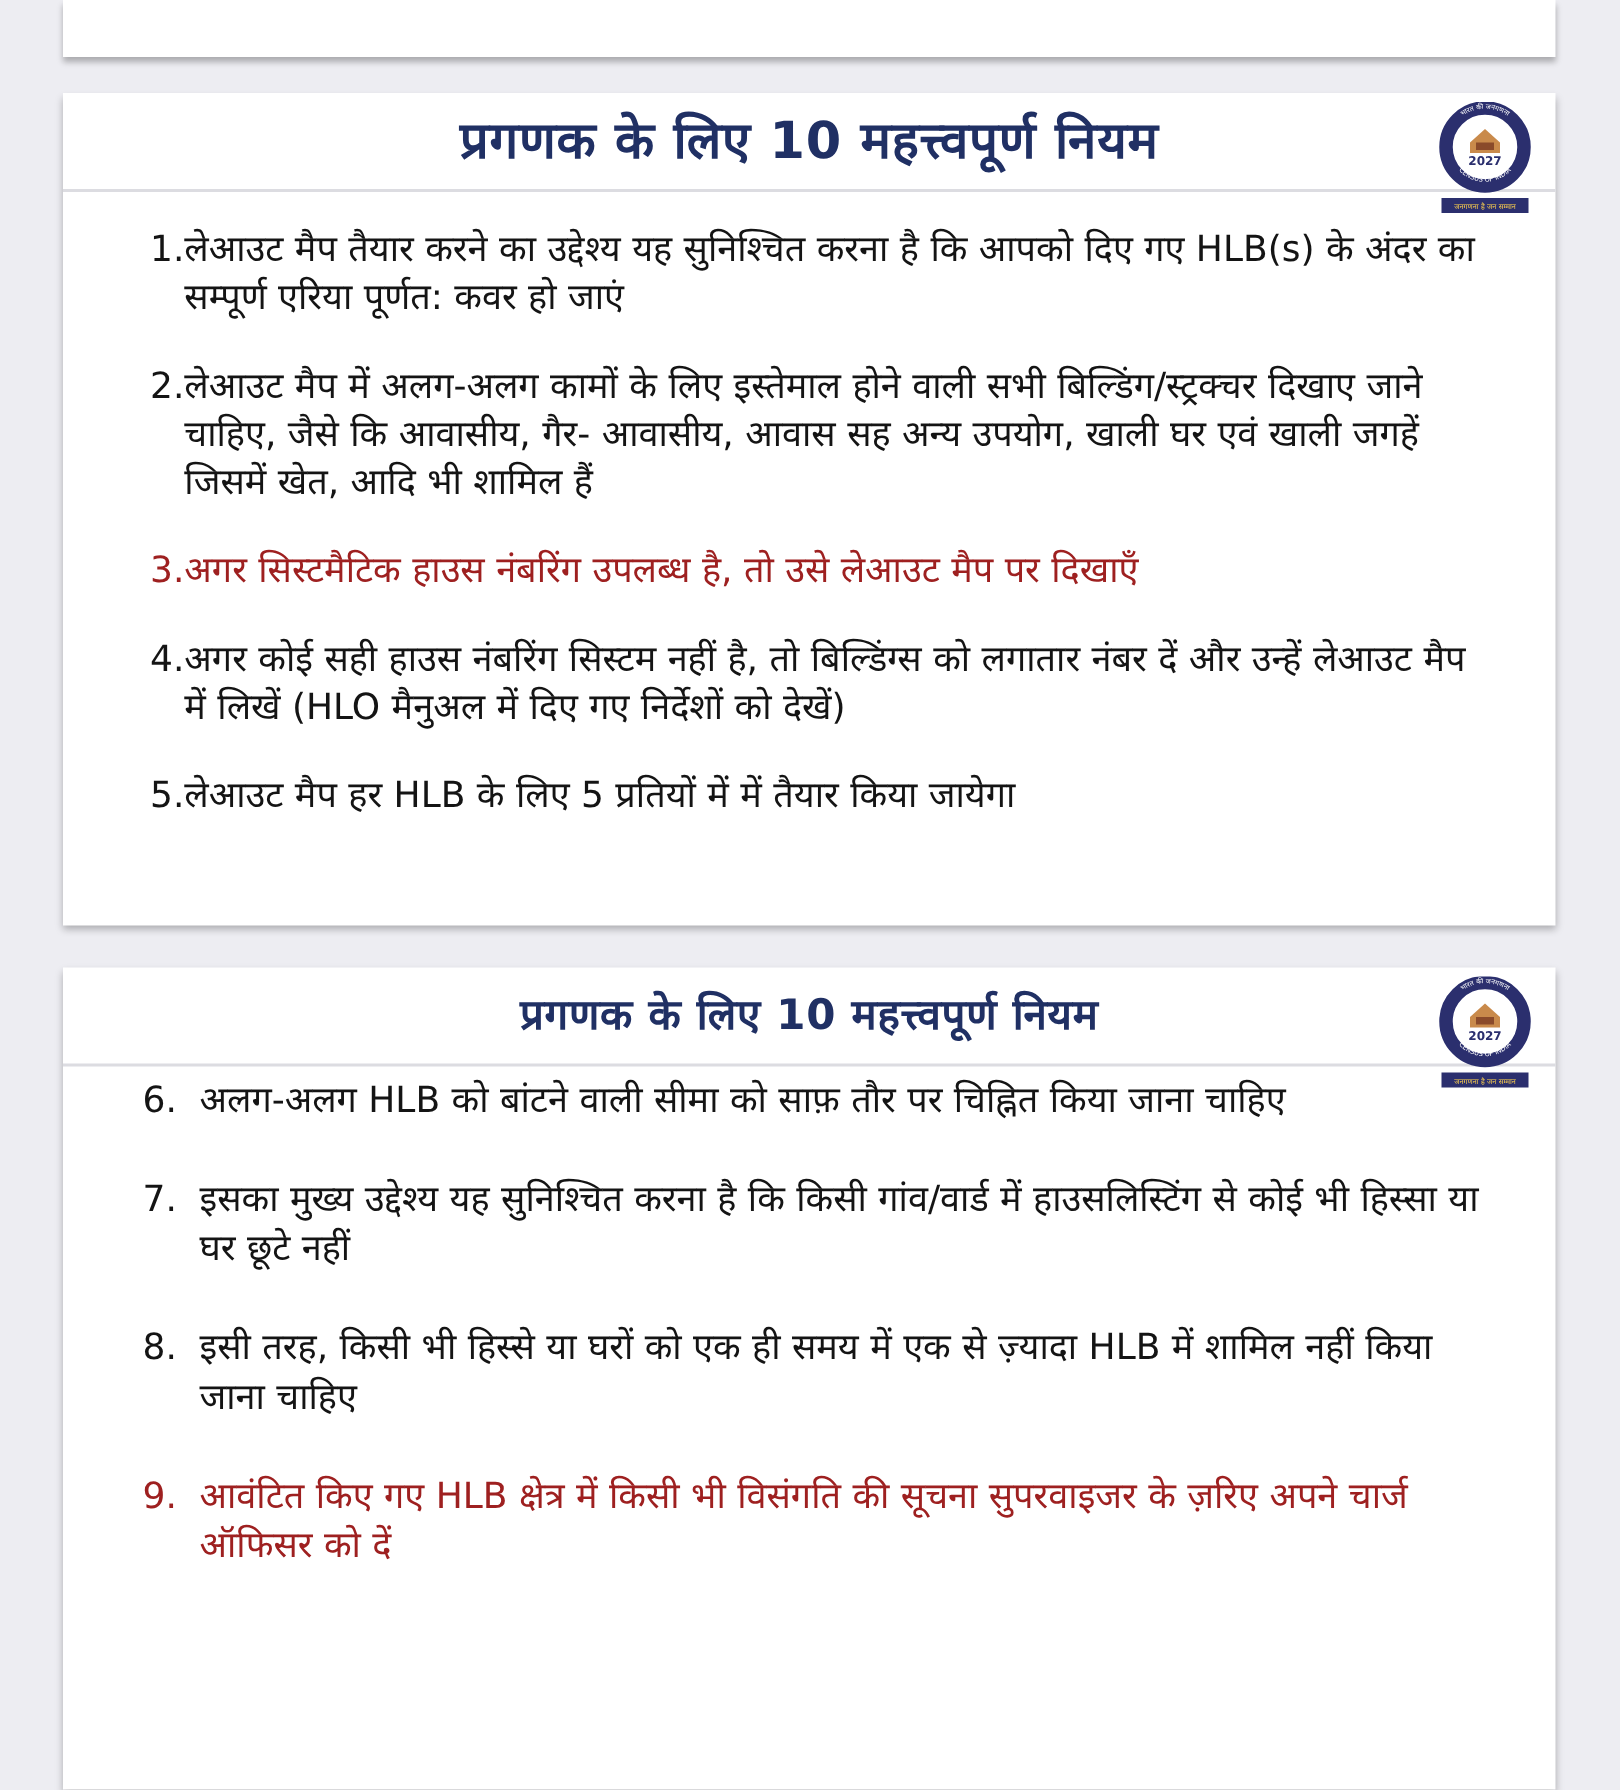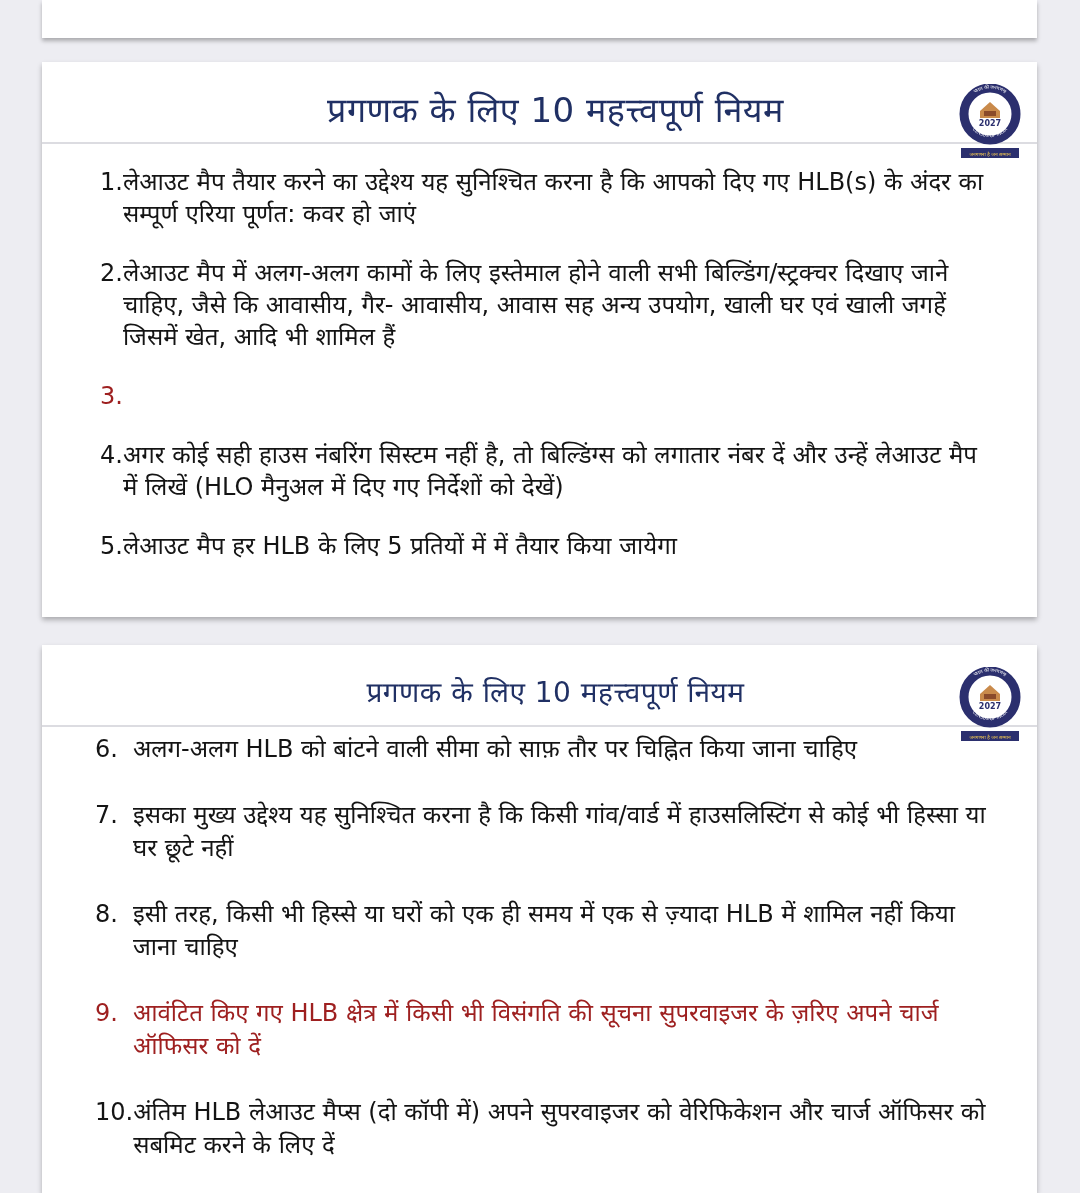--- a/index.html
+++ b/index.html
@@ -27,27 +27,27 @@
   }
   .slide-1 { top:62px;  height:555px; }
   .slide-2 { top:645px; height:548px; }
 
   .slide-header {
     position:relative;
     height:64px;
     border-bottom:2px solid #dcdce1;
   }
   .slide-title {
-    margin:16px;
+    margin:0;
     line-height:64px;
     text-align:center;
     box-sizing:border-box;
     width:100%;
     color:#203064;
-    font-weight:400;
+    font-weight:700;
     letter-spacing:0.5px;
   }
   .slide-1 .slide-title { font-size:34px; }
   .slide-2 .slide-title { font-size:28px; }
 
   .logo-wrap {
     position:absolute; top:6px; right:14px;
     width:66px; height:76px;
   }
   .logo-svg { width:66px; height:76px; display:block; }
@@ -104,20 +104,21 @@
           <span class="txt">लेआउट मैप तैयार करने का उद्देश्य यह सुनिश्चित करना है कि आपको दिए गए HLB(s) के अंदर का सम्पूर्ण एरिया पूर्णत: कवर हो जाएं</span>
         </li>
 
         <li class="rule">
           <span class="num">2.</span>
           <span class="txt">लेआउट मैप में अलग-अलग कामों के लिए इस्तेमाल होने वाली सभी बिल्डिंग/स्ट्रक्चर दिखाए जाने चाहिए, जैसे कि आवासीय, गैर- आवासीय, आवास सह अन्य उपयोग, खाली घर एवं खाली जगहें जिसमें खेत, आदि  भी शामिल हैं</span>
         </li>
 
         <li class="rule red">
           <span class="num">3.</span>
+          <span class="txt">अगर सिस्टमैटिक हाउस नंबरिंग उपलब्ध है, तो उसे लेआउट मैप पर दिखाएँ</span>
         </li>
 
         <li class="rule">
           <span class="num">4.</span>
           <span class="txt">अगर कोई सही हाउस नंबरिंग सिस्टम नहीं है, तो बिल्डिंग्स को लगातार नंबर दें और उन्हें लेआउट मैप में लिखें (HLO मैनुअल में दिए गए निर्देशों को देखें)</span>
         </li>
 
         <li class="rule">
           <span class="num">5.</span>
           <span class="txt">लेआउट मैप हर HLB के लिए  5 प्रतियों में  में तैयार किया जायेगा</span>
@@ -160,20 +161,16 @@
         <li class="rule">
           <span class="num">8.</span>
           <span class="txt">इसी तरह, किसी भी हिस्से या घरों को एक ही समय में एक से ज़्यादा HLB में शामिल नहीं किया जाना चाहिए</span>
         </li>
 
         <li class="rule red">
           <span class="num">9.</span>
           <span class="txt">आवंटित किए गए HLB क्षेत्र  में किसी भी विसंगति  की सूचना  सुपरवाइजर के ज़रिए अपने चार्ज ऑफिसर को दें</span>
         </li>
 
-        <li class="rule">
-          <span class="num">10.</span>
-          <span class="txt">अंतिम  HLB लेआउट मैप्स (दो कॉपी में) अपने सुपरवाइजर को वेरिफिकेशन और चार्ज ऑफिसर को सबमिट करने के लिए दें</span>
-        </li>
       </ol>
   </section>
 
 </div>
 
 </body></html>

